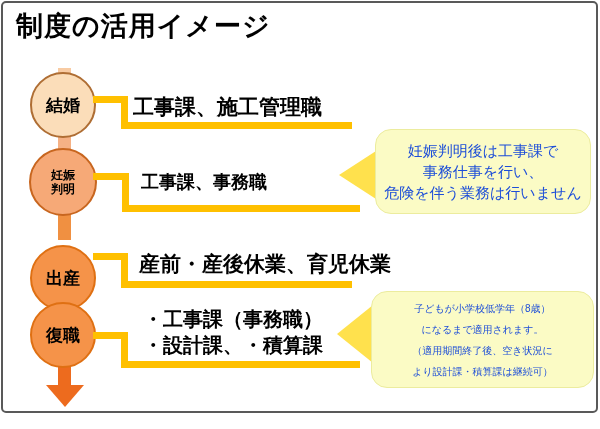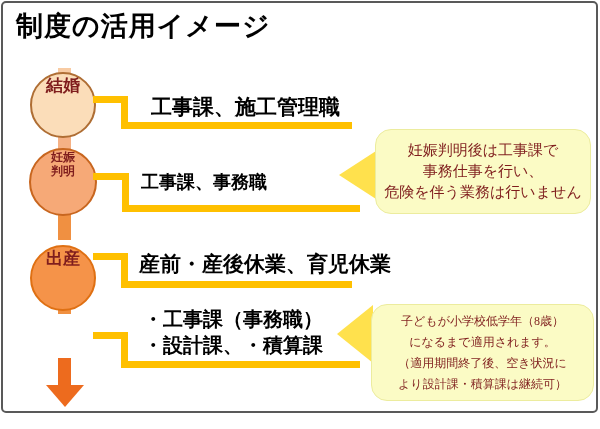--- a/index.html
+++ b/index.html
@@ -1,18 +1,18 @@
 <!DOCTYPE html>
 <html><head>
 <meta charset="utf-8">
 <style>
   html,body { margin:0; padding:0; background:#fff; }
   .canvas {
     position:relative; width:600px; height:429px; background:#ffffff;
-    font-family:Liberation Serif, serif; overflow:hidden;
+    font-family:Liberation Sans, sans-serif; overflow:hidden;
   }
   .frame {
     position:absolute; left:1px; top:1px; width:593px; height:408px;
     border:2px solid #595959; border-radius:5px; z-index:0;
   }
   .page-title {
     position:absolute; left:16px; top:8px; font-size:27px; font-weight:bold;
     color:#000; letter-spacing:1px; z-index:5;
   }
   
@@ -22,22 +22,22 @@
   .conn-23     { top:206px; height:34px; background:#F09041; }
   .conn-34     { top:286px; height:28px; background:#F09041; }
   .arrow-shaft { top:358px; height:28px; background:#ED6B1E; }
   .arrow-head {
     position:absolute; left:46px; top:385px; width:0; height:0; z-index:1;
     border-left:19px solid transparent; border-right:19px solid transparent;
     border-top:22px solid #ED6B1E;
   }
   
   .stage {
-    position:absolute; border-radius:50%; display:flex; align-items:flex-start;
-    justify-content:center; text-align:center; font-weight:bold; color:#7f1d1d;
+    position:absolute; border-radius:50%; display:flex; align-items:center;
+    justify-content:center; text-align:center; font-weight:bold; color:#000000;
     z-index:2; white-space:pre-line;
   }
   .stage-1 { left:30px; top:72px;  width:62px; height:62px; background:#FBDDB9; border:2px solid #AF6E34; font-size:17px; }
   .stage-2 { left:29px; top:148px; width:64px; height:64px; background:#F6A977; border:2px solid #C8661F; font-size:12px; line-height:1.2; }
   .stage-3 { left:30px; top:245px; width:62px; height:62px; background:#F59349; border:2px solid #DF7013; font-size:17px; }
   .stage-4 { left:30px; top:302px; width:62px; height:62px; background:#F59349; border:2px solid #DF7013; font-size:17px; }
   
   .gold { position:absolute; background:#FFC000; z-index:2; }
   .b1a { left:93px;  top:96px;  width:35px;  height:7px; }
   .b1b { left:121px; top:96px;  width:7px;   height:33px; }
@@ -46,32 +46,32 @@
   .b2b { left:122px; top:173px; width:7px;   height:39px; }
   .b2c { left:122px; top:205px; width:238px; height:7px; }
   .b3a { left:93px;  top:253px; width:35px;  height:7px; }
   .b3b { left:121px; top:253px; width:7px;   height:35px; }
   .b3c { left:121px; top:281px; width:231px; height:7px; }
   .b4a { left:93px;  top:332px; width:35px;  height:7px; }
   .b4b { left:121px; top:332px; width:7px;   height:36px; }
   .b4c { left:121px; top:361px; width:239px; height:7px; }
   
   .assign { position:absolute; color:#000; font-weight:bold; z-index:5; white-space:pre-line; }
-  .a1 { left:151px; top:93px;  font-size:21px; }
+  .a1 { left:133px; top:93px;  font-size:21px; }
   .a2 { left:141px; top:170px; font-size:18px; }
   .a3 { left:139px; top:250px; font-size:21px; }
   .a4 { left:143px; top:306px; font-size:20px; line-height:26px; }
   
   .callout {
     position:absolute; background:#FBFBC5; border:1px solid #ECEC9E;
     border-radius:16px; display:flex; align-items:center; justify-content:center;
-    text-align:center; color:#7f1d1d; z-index:4; white-space:pre-line;
+    text-align:center; color:#1d4ed8; z-index:4; white-space:pre-line;
   }
   .cb1 { left:375px; top:129px; width:214px; height:83px; font-size:15px; line-height:21px; }
-  .cb2 { left:371px; top:304px; width:221px; height:95px; font-size:12px; line-height:21px; }
+  .cb2 { left:371px; top:291px; width:221px; height:95px; font-size:10px; line-height:21px; }
   .callout-tri {
     position:absolute; width:0; height:0; z-index:3;
     border-top-style:solid; border-bottom-style:solid; border-top-color:transparent; border-bottom-color:transparent;
   }
   .t1 { left:339px; top:151px; border-top-width:24px; border-bottom-width:24px; border-right:37px solid #FFE14D; }
   .t2 { left:337px; top:305px; border-top-width:29px; border-bottom-width:29px; border-right:36px solid #FFE14D; }
 </style>
 </head>
 <body>
 
@@ -89,20 +89,23 @@
 
   <div class="stage stage-1">
     <span>結婚</span>
   </div>
   <div class="stage stage-2">
     <span>妊娠
 判明</span>
   </div>
   <div class="stage stage-3">
     <span>出産</span>
+  </div>
+  <div class="stage stage-4">
+    <span>復職</span>
   </div>
 
   <div class="gold b1a"></div>
   <div class="gold b1b"></div>
   <div class="gold b1c"></div>
   <div class="gold b2a"></div>
   <div class="gold b2b"></div>
   <div class="gold b2c"></div>
   <div class="gold b3a"></div>
   <div class="gold b3b"></div>

